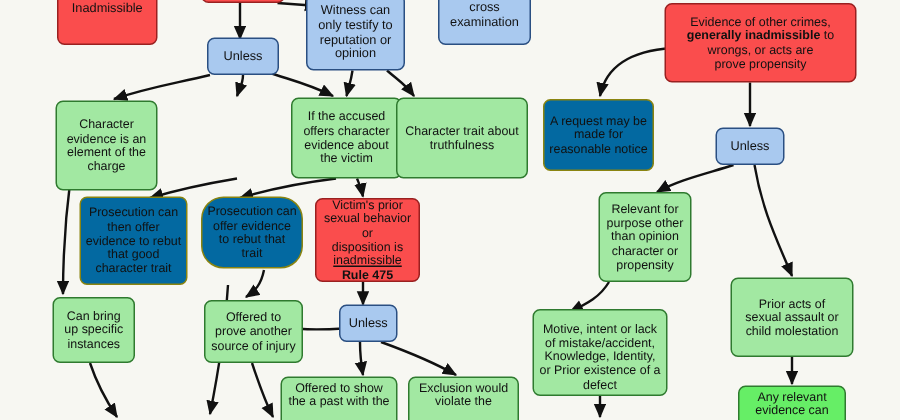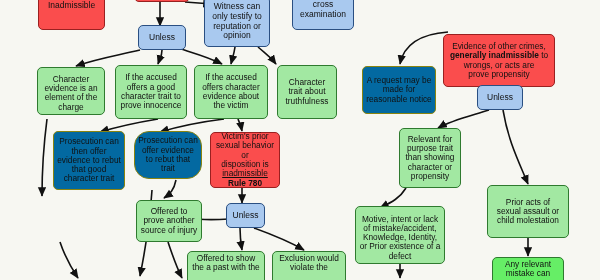--- a/index.html
+++ b/index.html
@@ -126,42 +126,39 @@
   </div>
 
   <div class="node n-blue" style="left:204px; top:-4px; width:66px; height:51px; font-size:8.5px;">
     <span>Witness can only testify to reputation or opinion</span>
   </div>
 
   <div class="node n-blue" style="left:292px; top:-30px; width:62px; height:60px; font-size:8.5px;">
     <span>give specific instances on cross examination</span>
   </div>
 
-  <div class="node n-red" style="left:443px; top:2px; width:112px; height:53px; font-size:8.3px;margin-top:32px;">
+  <div class="node n-red" style="left:443px; top:2px; width:128px; height:53px; font-size:8.3px;">
     <span>
       <span>Evidence of other crimes,</span>
       <span><b class="b">generally inadmissible</b><i style="font-style:normal"> to</i></span>
       <span>wrongs, or acts are</span>
       <span>prove propensity</span>
     </span>
   </div>
 
-  <div class="node n-green" style="left:37px; top:67px; width:68px; height:48px; font-size:8.3px;align-items:flex-end;">
+  <div class="node n-green" style="left:37px; top:67px; width:68px; height:60px; font-size:8.3px;">
     <span>Character evidence is an element of the charge</span>
   </div>
 
-  <div class="node n-green" style="left:115px; top:65px; width:72px; height:54px; font-size:8.3px;">
-    <span>If the accused offers a good character trait to prove innocence</span>
-  </div>
 
   <div class="node n-green" style="left:194px; top:65px; width:74px; height:54px; font-size:8.3px;">
     <span>If the accused offers character evidence about the victim</span>
   </div>
 
-  <div class="node n-green" style="left:277px; top:65px; width:60px; height:54px; font-size:8.3px;">
+  <div class="node n-green" style="left:264px; top:65px; width:88px; height:54px; font-size:8.3px;">
     <span>Character trait about truthfulness</span>
   </div>
 
   <div class="node n-yellow" style="left:362px; top:66px; width:74px; height:48px; font-size:8.3px;">
     <span>A request may be made for reasonable notice</span>
   </div>
 
   <div class="node n-blue" style="left:477px; top:85px; width:46px; height:25px; font-size:8.5px;">
     <span>Unless</span>
   </div>
@@ -173,36 +170,39 @@
   <div class="node n-yellow" style="left:134px; top:131px; width:68px; height:48px; font-size:8.3px;border-radius:15px;">
     <span>Prosecution can offer evidence to rebut that trait</span>
   </div>
 
   <div class="node n-red" style="left:210px; top:132px; width:70px; height:56px; font-size:8.3px;">
     <span>
       <span>Victim's prior</span>
       <span>sexual behavior or</span>
       <span>disposition is</span>
       <span class="u">inadmissible</span>
-      <span class="b">Rule 780</span>
+      <span class="b">Rule 475</span>
     </span>
   </div>
 
   <div class="node n-green" style="left:399px; top:128px; width:62px; height:60px; font-size:8.3px;">
-    <span>Relevant for purpose trait than showing character or propensity</span>
+    <span>Relevant for purpose other than opinion character or propensity</span>
   </div>
 
   <div class="node n-green" style="left:487px; top:185px; width:82px; height:53px; font-size:8.3px;">
     <span>
       <span>Prior acts of</span>
       <span>sexual assault or</span>
       <span>child molestation</span>
     </span>
   </div>
 
+  <div class="node n-green" style="left:35px; top:198px; width:55px; height:44px; font-size:8.3px;">
+    <span>Can bring up specific instances</span>
+  </div>
 
   <div class="node n-green" style="left:136px; top:200px; width:66px; height:42px; font-size:8.3px;">
     <span>Offered to prove another source of injury</span>
   </div>
 
   <div class="node n-blue" style="left:226px; top:203px; width:39px; height:25px; font-size:8.5px;">
     <span>Unless</span>
   </div>
 
   <div class="node n-green" style="left:355px; top:206px; width:90px; height:58px; font-size:8.3px;align-items:flex-end;">
@@ -211,16 +211,16 @@
 
   <div class="node n-green" style="left:187px; top:251px; width:78px; height:42px; font-size:8.3px; align-items:flex-start;">
     <span>Offered to show the a past with the</span>
   </div>
 
   <div class="node n-green" style="left:272px; top:251px; width:74px; height:42px; font-size:8.3px; align-items:flex-start;">
     <span>Exclusion would violate the</span>
   </div>
 
   <div class="node n-green2" style="left:492px; top:257px; width:72px; height:38px; font-size:8.3px; align-items:flex-start;">
-    <span>Any relevant mistake can</span>
+    <span>Any relevant evidence can</span>
   </div>
 
 </div>
 
 </body></html>

